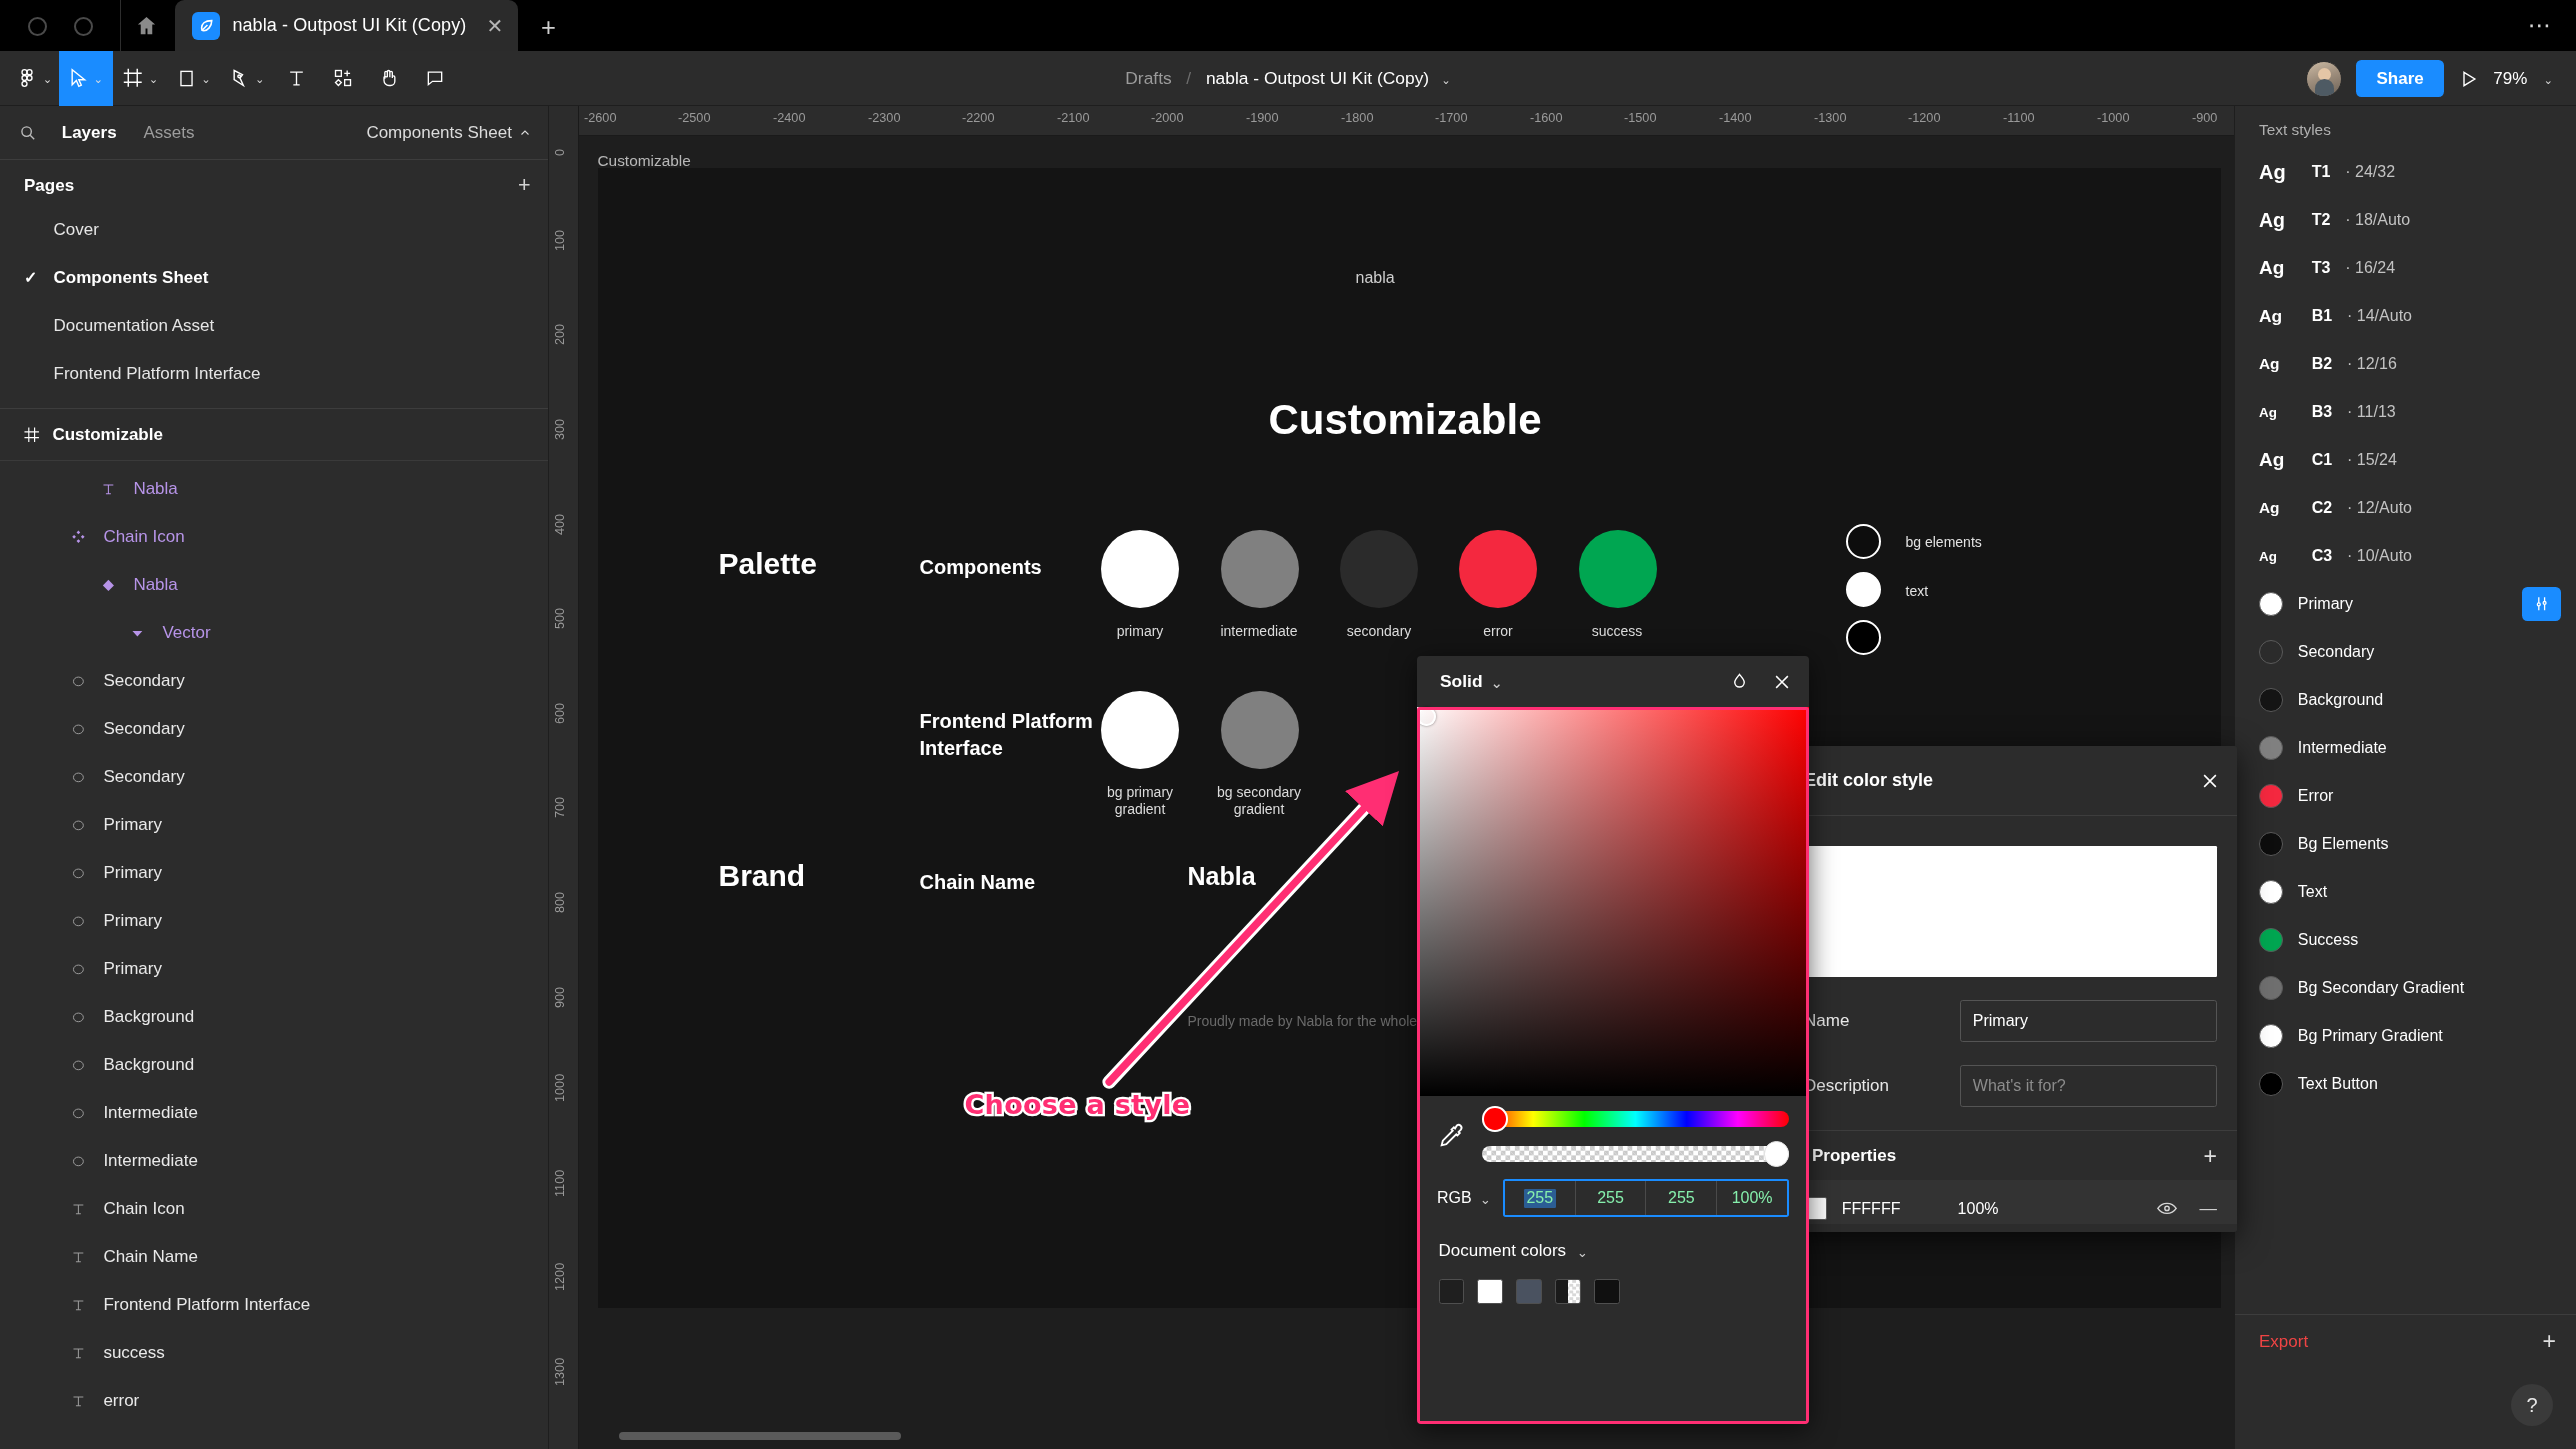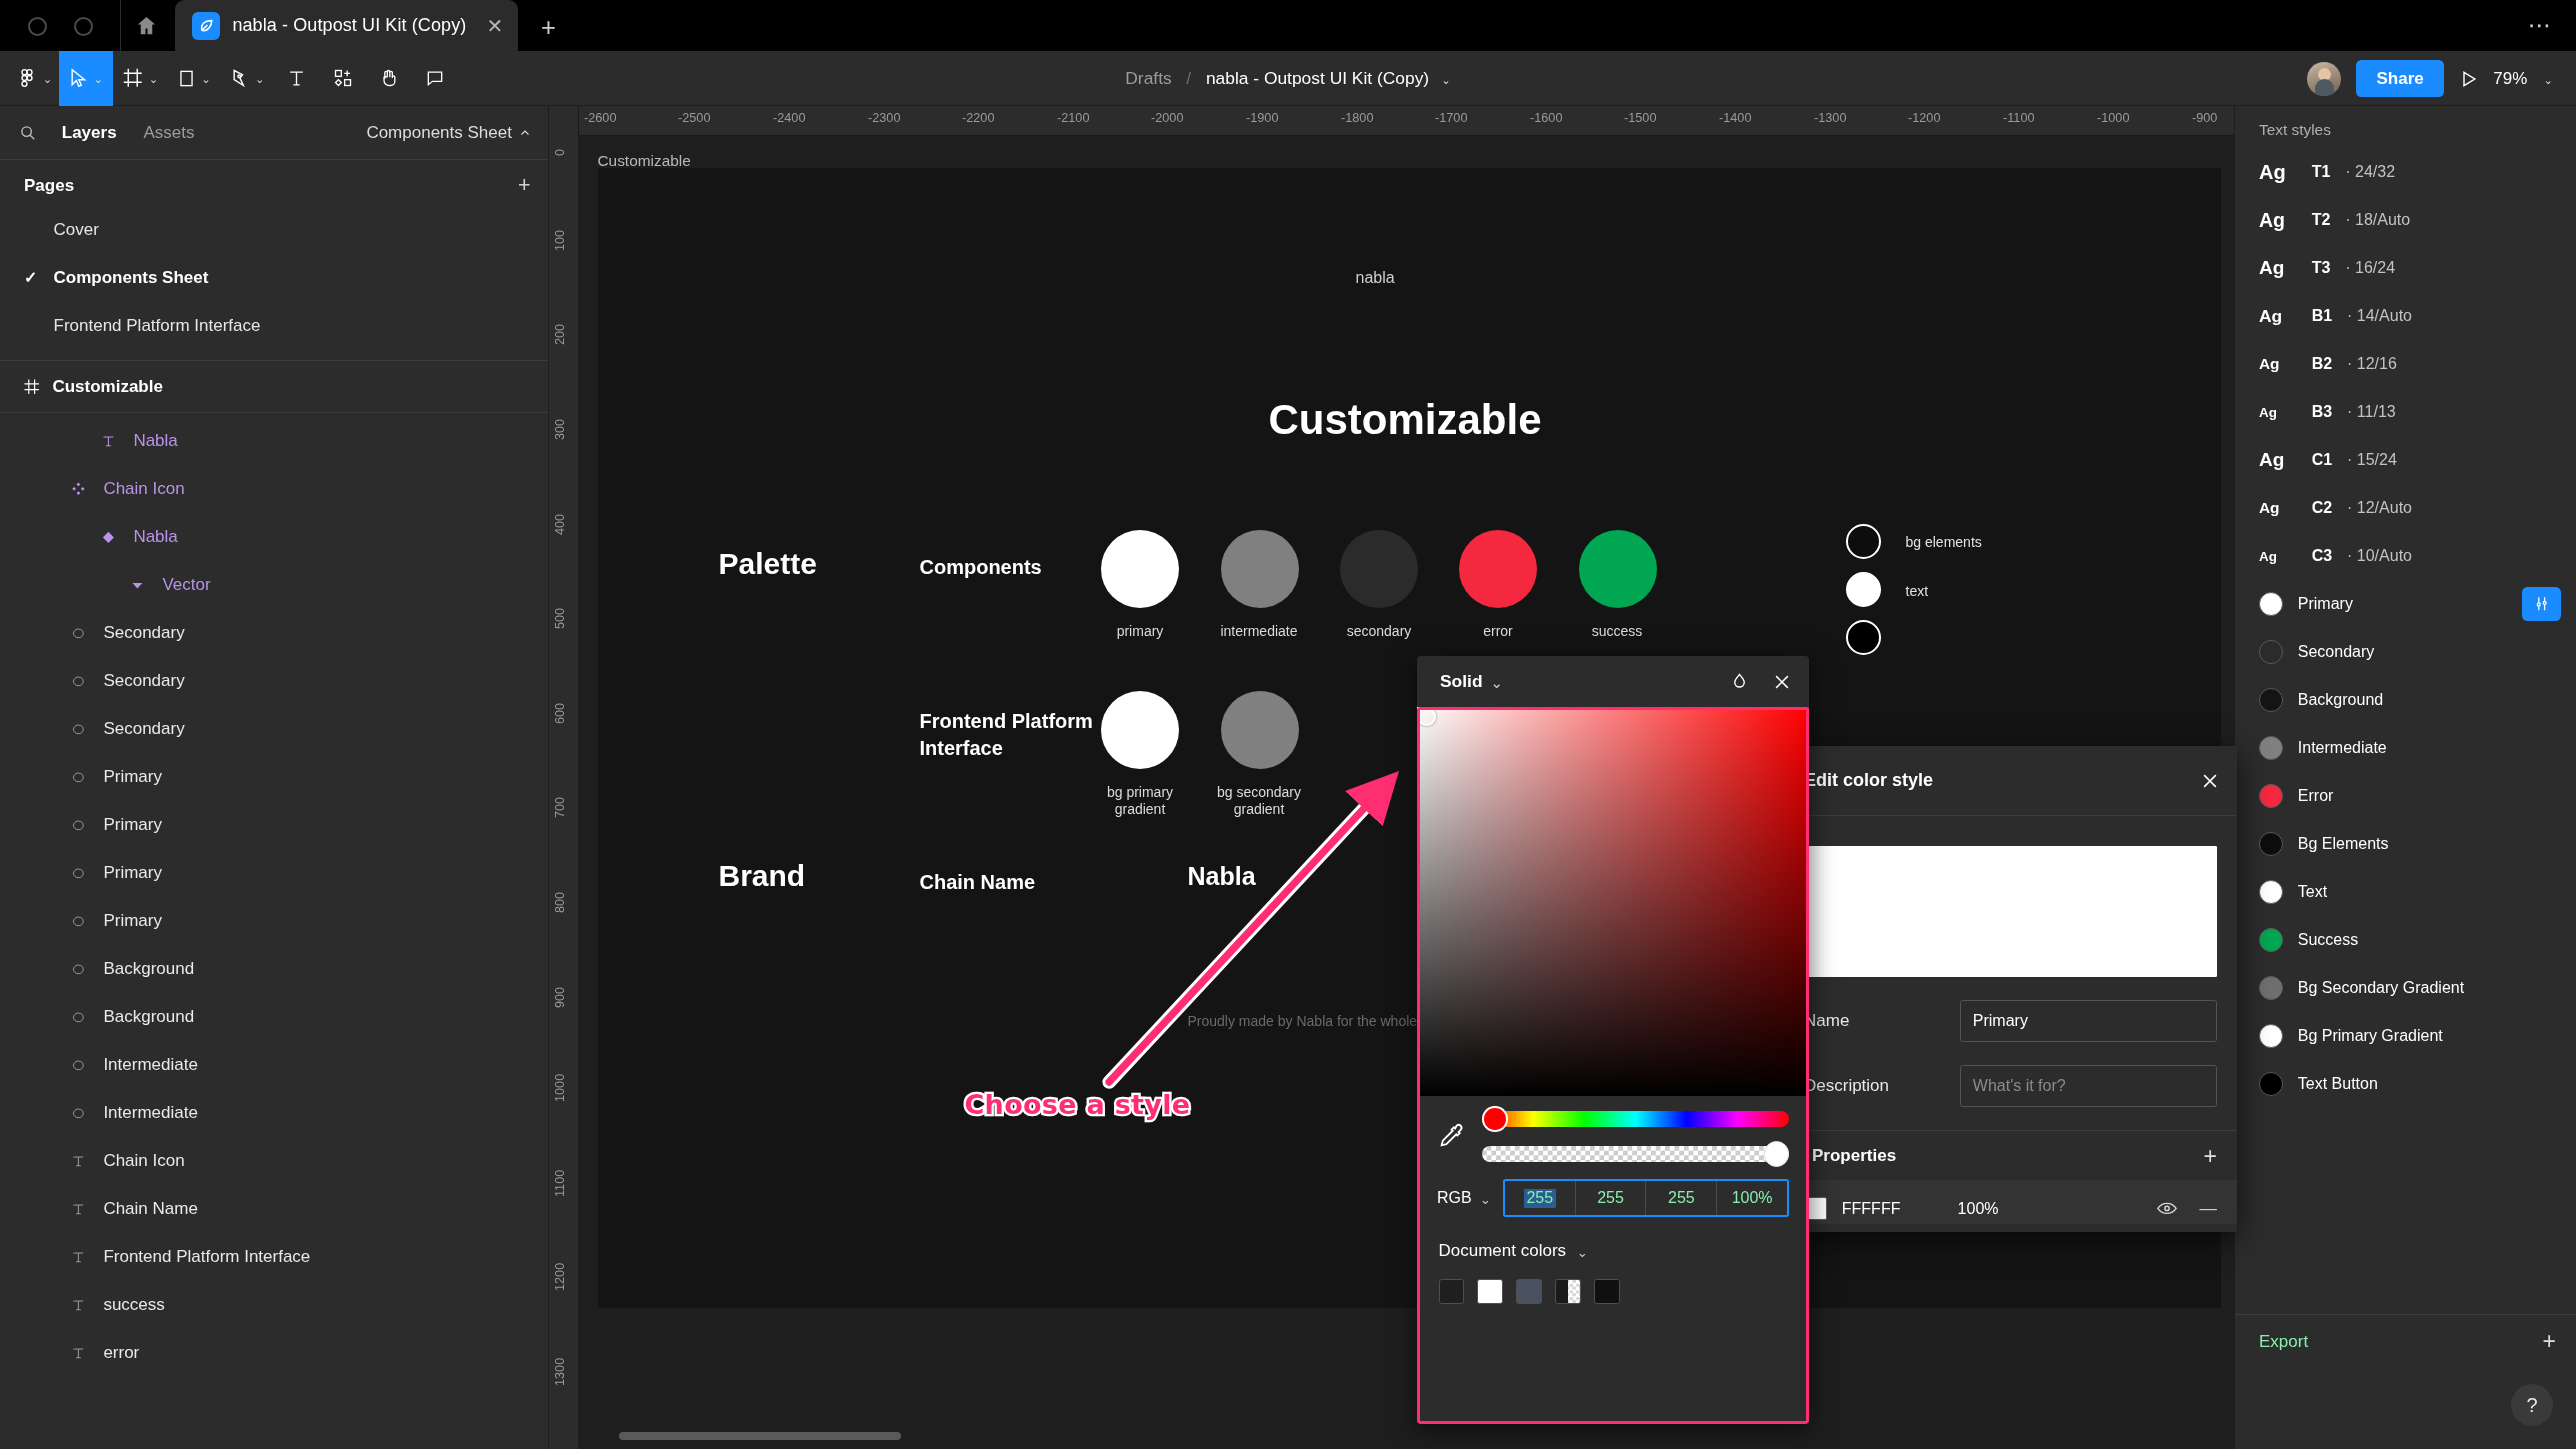--- a/index.html
+++ b/index.html
@@ -133,21 +133,21 @@
   .color-name { color: #fff; font-size: 16px; }
   .cs-edit-btn {
     position: absolute; right: 14.8px; width: 39px; height: 34px; border-radius: 5.4px;
     background: #1a8cff; display:flex; align-items:center; justify-content:center; cursor:pointer;
   }
   .export-row {
     position:absolute; left:0; right:0; bottom: 81px; height: 54px;
     display:flex; align-items:center; justify-content:space-between;
     padding: 0 20px 0 24px; border-top: 0.7px solid #3d3d3d;
   }
-  .export-label { color:#86efac; font-size:17px;}
+  .export-label { color:#ef4444; font-size:17px;}
   .help-btn {
     position: absolute; right: 23px; bottom: 23px; width: 42px; height: 42px; border-radius:50%;
     background: #3a3a3a; color:#e7e7e7; font-size: 20px; display:flex; align-items:center; justify-content:center; cursor:pointer;
   }
 
   
   .canvas-wrap { position:absolute; left: 549px; top: 106px; right: 342px; bottom: 0; background:#1e1e1e; overflow:hidden;}
   .ruler-h { position:absolute; left: 0; top: 0; right:0; height: 29.5px; background:#2c2c2c; border-bottom:0.7px solid #1a1a1a;}
   .ruler-v { position:absolute; left: 0; top: 0; bottom:0; width: 29.5px; background:#2c2c2c; border-right:0.7px solid #1a1a1a; z-index:2;}
   .rtick { position:absolute; color:#9a9a9a; font-size:12.7px; top: 5.4px;}
@@ -374,20 +374,24 @@
       <div class="page-row">
         <span class="chk"></span>
         <span>Cover</span>
       </div>
       <div class="page-row selected">
         <span class="chk">✓</span>
         <span>Components Sheet</span>
       </div>
       <div class="page-row">
         <span class="chk"></span>
+        <span>Documentation Asset</span>
+      </div>
+      <div class="page-row">
+        <span class="chk"></span>
         <span>Frontend Platform Interface</span>
       </div>
     </div>
   <div class="pages-divider"></div>
 
   <div class="frame-row">
     <svg width="17.4" height="17.4" viewBox="0 0 24 24" fill="none" stroke="#fff" stroke-width="1.6">
         <path d="M8 2v20M16 2v20M2 8h20M2 16h20"></path>
       </svg>
     <span>Customizable</span>

